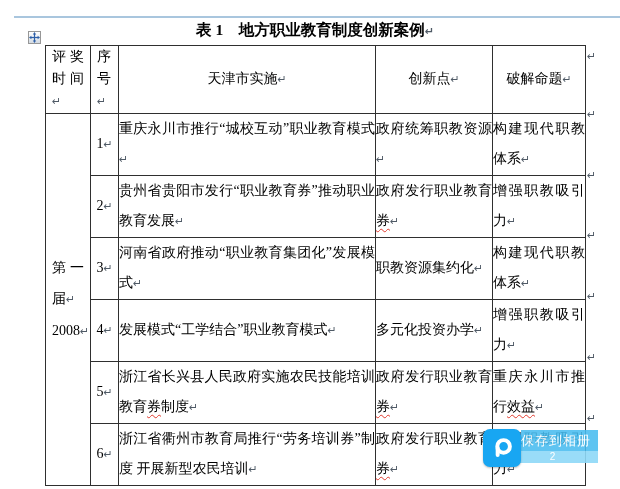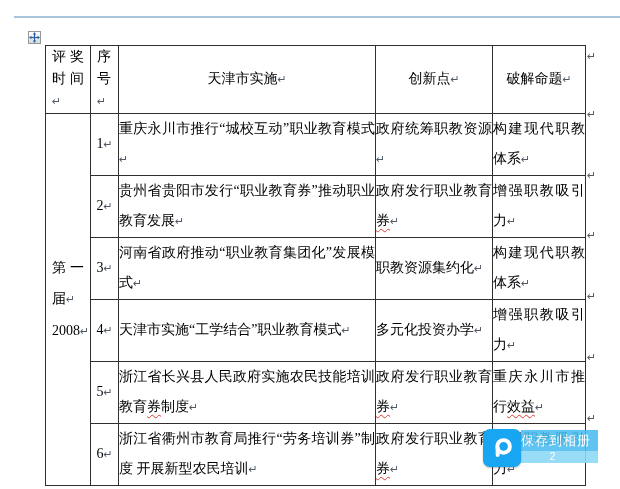--- a/index.html
+++ b/index.html
@@ -44,20 +44,21 @@
              background:var(--icon_blue);border-radius:7px;display:flex;
              align-items:center;justify-content:center;box-shadow:0 1px 2px rgba(0,0,0,.25);}
 </style>
 </head>
 <body>
 
 <div class="screen">
 
   <div class="topline"></div>
 
+  <div class="doc-title"><span>表 1　地方职业教育制度创新案例</span><span class="pmark">↵</span></div>
 
   <div class="handle">
     <span style="display:flex;">
       <svg width="11" height="11" viewBox="0 0 12 12">
         <line x1="6" y1="2" x2="6" y2="10" stroke="#2d5fa8" stroke-width="1.3"></line>
         <line x1="2" y1="6" x2="10" y2="6" stroke="#2d5fa8" stroke-width="1.3"></line>
         <path d="M6 0 L4.2 2.6 L7.8 2.6 Z" fill="#2d5fa8"></path>
         <path d="M6 12 L4.2 9.4 L7.8 9.4 Z" fill="#2d5fa8"></path>
         <path d="M0 6 L2.6 4.2 L2.6 7.8 Z" fill="#2d5fa8"></path>
         <path d="M12 6 L9.4 4.2 L9.4 7.8 Z" fill="#2d5fa8"></path>
@@ -102,21 +103,21 @@
       <td class="prob"><span>增强职教吸引力</span><span class="pmark">↵</span></td>
     </tr>
     <tr style="height:61px">
       <td class="no"><span>3</span><span class="pmark">↵</span></td>
       <td class="case"><span>河南省政府推动“职业教育集团化”发展模式</span><span class="pmark">↵</span></td>
       <td class="innov"><span>职教资源集约化</span><span class="pmark">↵</span></td>
       <td class="prob"><span>构建现代职教体系</span><span class="pmark">↵</span></td>
     </tr>
     <tr style="height:61px">
       <td class="no"><span>4</span><span class="pmark">↵</span></td>
-      <td class="case"><span>天津市实施“工学结合”职业教育模式</span><span class="pmark">↵</span></td>
+      <td class="case"><span>发展模式“工学结合”职业教育模式</span><span class="pmark">↵</span></td>
       <td class="innov"><span>多元化投资办学</span><span class="pmark">↵</span></td>
       <td class="prob"><span>增强职教吸引力</span><span class="pmark">↵</span></td>
     </tr>
     <tr style="height:61px">
       <td class="no"><span>5</span><span class="pmark">↵</span></td>
       <td class="case"><span><span>浙江省长兴县人民政府实施农民技能培训教育</span><span class="wavy">券</span><span>制度</span></span><span class="pmark">↵</span></td>
       <td class="innov"><span><span>政府发行职业教育</span><span class="wavy">券</span></span><span class="pmark">↵</span></td>
       <td class="prob"><span><span>重庆永川市推行</span><span class="wavy">效益</span></span><span class="pmark">↵</span></td>
     </tr>
     <tr style="height:58px">

